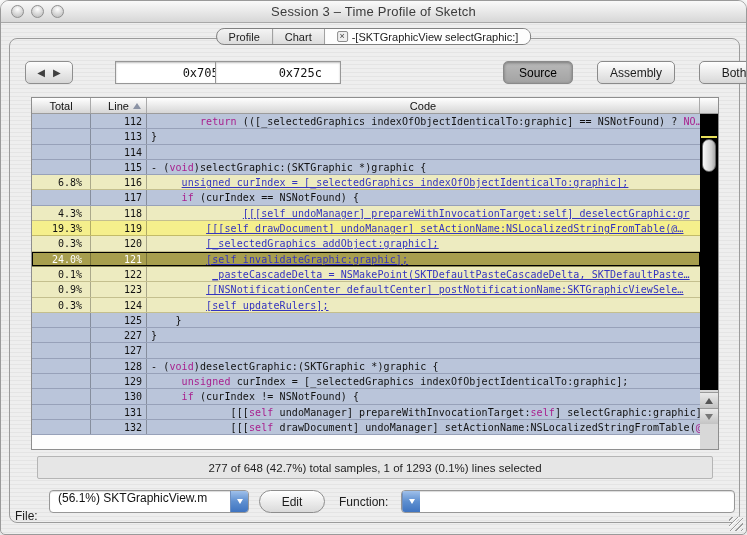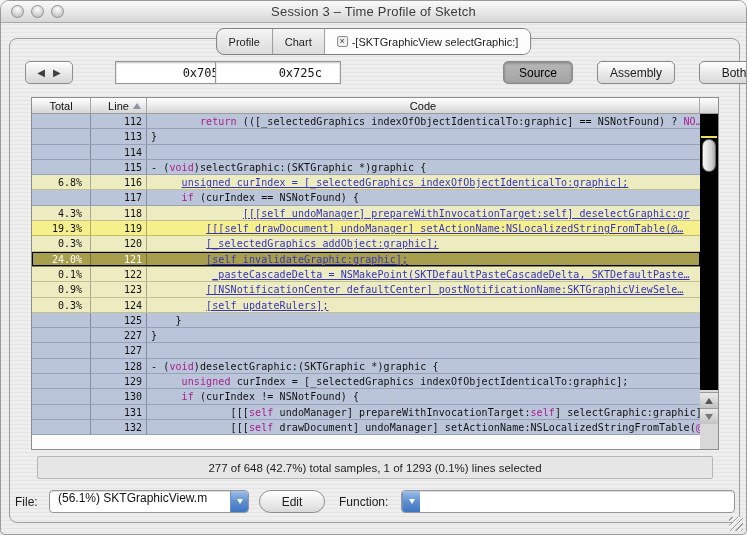--- a/index.html
+++ b/index.html
@@ -19,21 +19,21 @@
   .traffic { position:absolute; left:10px; top:4px; display:flex; gap:7px; }
   .light {
     width:13px; height:13px; border-radius:50%;
     background:radial-gradient(circle at 50% 30%, #ffffff, #d2d2d2 60%, #b9b9b9);
     border:1px solid #8f8f8f;
   }
   .win-title { font-size:13px; color:#3b3b3b; font-weight:500; letter-spacing:.2px; }
   
   .tab-bar {
     position:absolute; top:27px; left:50%; transform:translateX(-50%);
-    display:flex; height:27px; border:1px solid #808080; border-radius:8px;
+    display:flex; height:17px; border:1px solid #808080; border-radius:8px;
     background:linear-gradient(180deg,#f4f4f4,#dcdcdc); overflow:hidden; z-index:5;
   }
   .tab {
     display:flex; align-items:center; gap:4px; padding:0 12px; font-size:11px; color:#222;
     border-right:1px solid #999; cursor:default; white-space:nowrap;
   }
   .tab:last-child { border-right:none; }
   .tab.active { background:#fdfdfd; }
   .tab-close {
     display:inline-block; width:11px; height:11px; line-height:9px; text-align:center;
@@ -114,21 +114,21 @@
   .tri-up { width:0; height:0; border-left:4px solid transparent; border-right:4px solid transparent; border-bottom:6px solid #555; }
   .tri-down { width:0; height:0; border-left:4px solid transparent; border-right:4px solid transparent; border-top:6px solid #777; }
   
   .statusbar {
     position:absolute; left:36px; top:455px; width:676px; height:23px;
     border:1px solid #b5b5b5; border-radius:2px; background:#e6e6e6;
     display:flex; align-items:center; justify-content:center; font-size:11.5px; color:#1e1e1e;
   }
   
   .footer-label { position:absolute; top:494px; font-size:12px; color:#1d1d1d; }
-  #file-label { left:14px; }
+  #file-label { left:14px;margin-top:14px; }
   #function-label { left:338px; }
   .popup {
     position:absolute; top:489px; height:23px; background:#fff; border:1px solid #979797;
     border-radius:4px; display:flex; overflow:hidden;
     font-size:12px; color:#111; box-shadow:inset 0 1px 1px rgba(0,0,0,.15);
   }
   .popup-text { flex:1; padding-left:8px; white-space:nowrap; }
   #file-popup { left:48px; width:200px; }
   #function-popup { left:400px; width:334px; }
   .popup-arrow {

